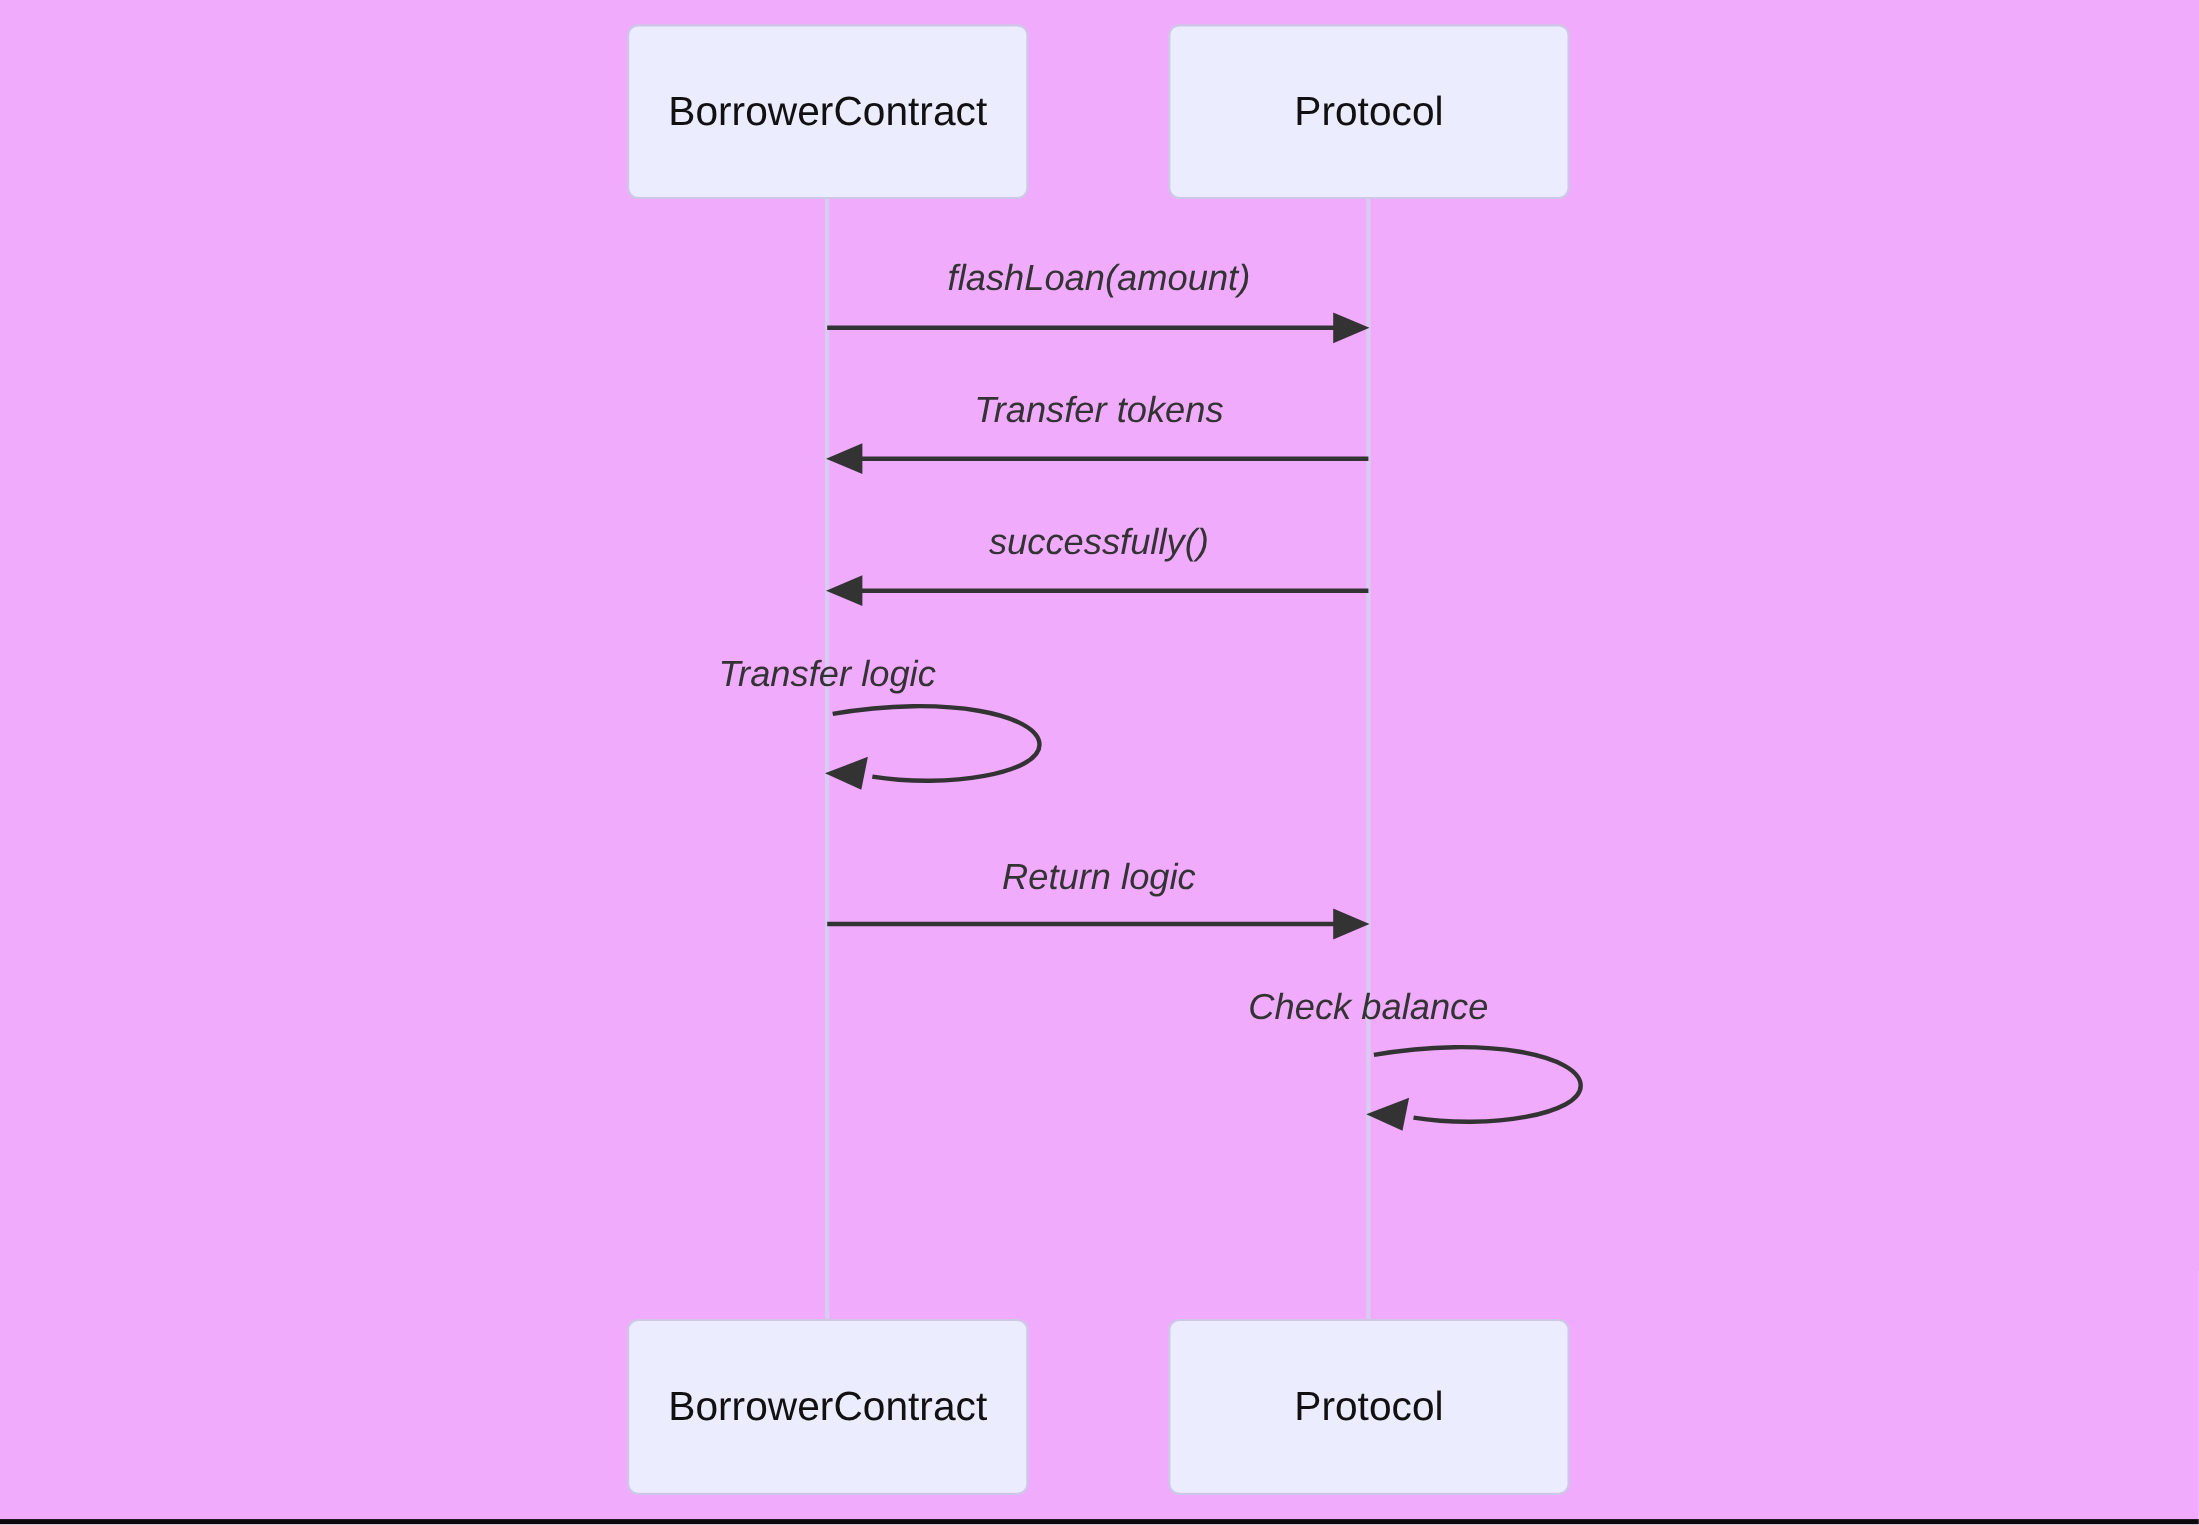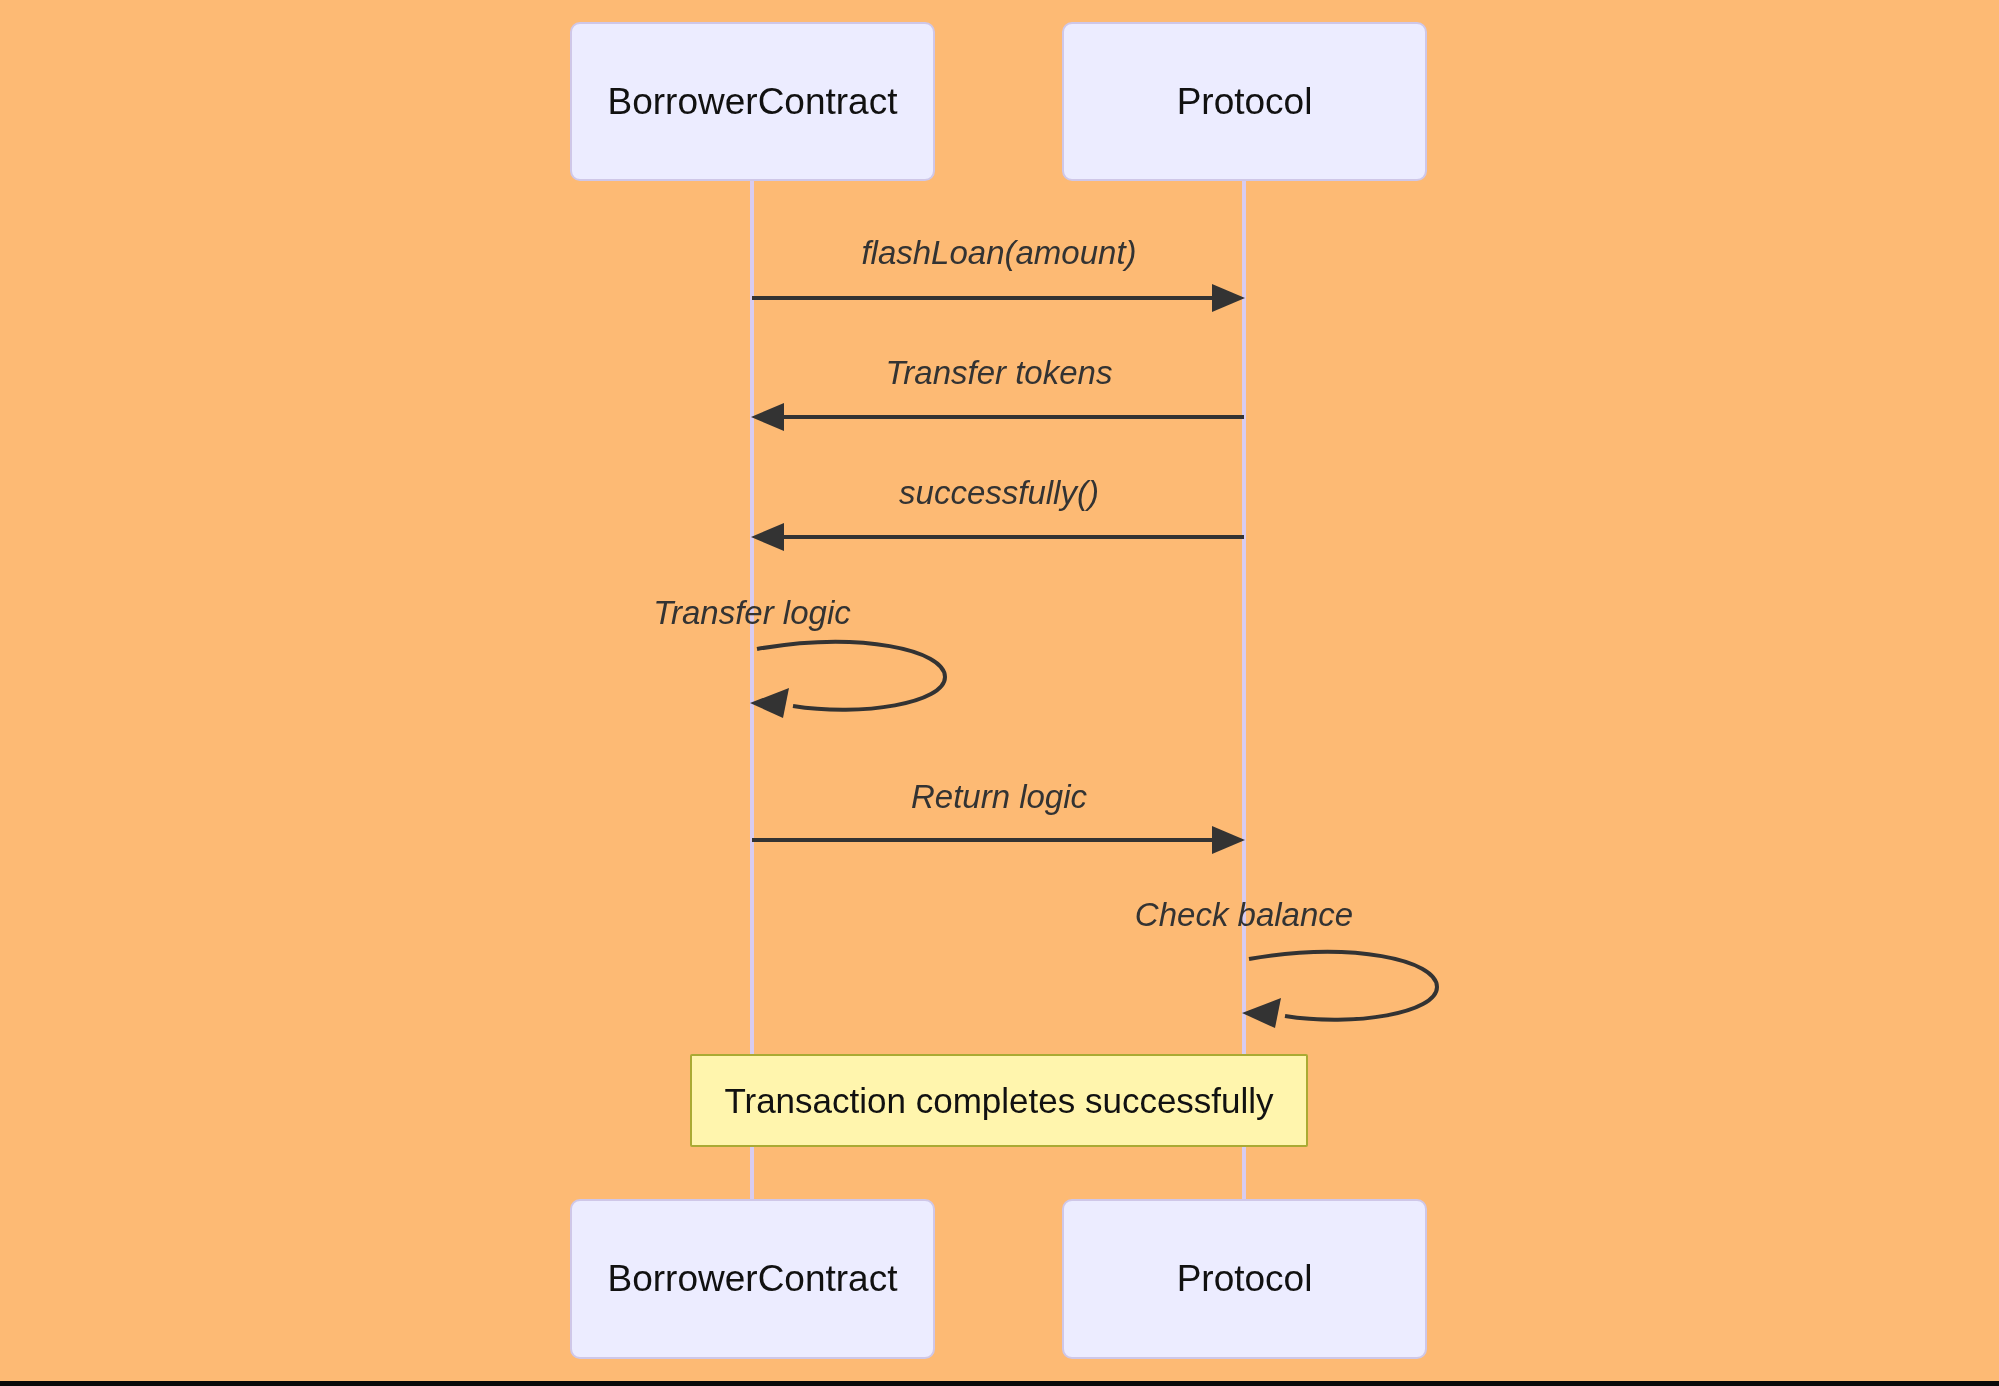--- a/index.html
+++ b/index.html
@@ -4,21 +4,21 @@
 <style>
   html, body {
     margin: 0;
     padding: 0;
     background: #ffffff;
   }
   .stage {
     position: relative;
     width: 1999px;
     height: 1386px;
-    background: #fdba74;
+    background: #f0abfc;
     overflow: hidden;
     font-family: "Liberation Sans", sans-serif;
     text-align: right;
   }
   .svg-layer {
     position: absolute;
     left: 0;
     top: 0;
     width: 1999px;
     height: 1386px;
@@ -112,23 +112,20 @@
     <span class="actor-label">Protocol</span>
   </div>
 
   <div class="msg-label" style="left:999px; top:253px;">flashLoan(amount)</div>
   <div class="msg-label" style="left:999px; top:373px;">Transfer tokens</div>
   <div class="msg-label" style="left:999px; top:493px;">successfully()</div>
   <div class="msg-label" style="left:752px; top:613px;">Transfer logic</div>
   <div class="msg-label" style="left:999px; top:797px;">Return logic</div>
   <div class="msg-label" style="left:1244px; top:915px;">Check balance</div>
 
-  <div class="note-box">
-    <span class="note-label">Transaction completes successfully</span>
-  </div>
 
   <div class="actor-box" style="left:570px; top:1199px; height:160px;">
     <span class="actor-label">BorrowerContract</span>
   </div>
   <div class="actor-box" style="left:1062px; top:1199px; height:160px;">
     <span class="actor-label">Protocol</span>
   </div>
 
   <div class="bottom-rule"></div>
 

